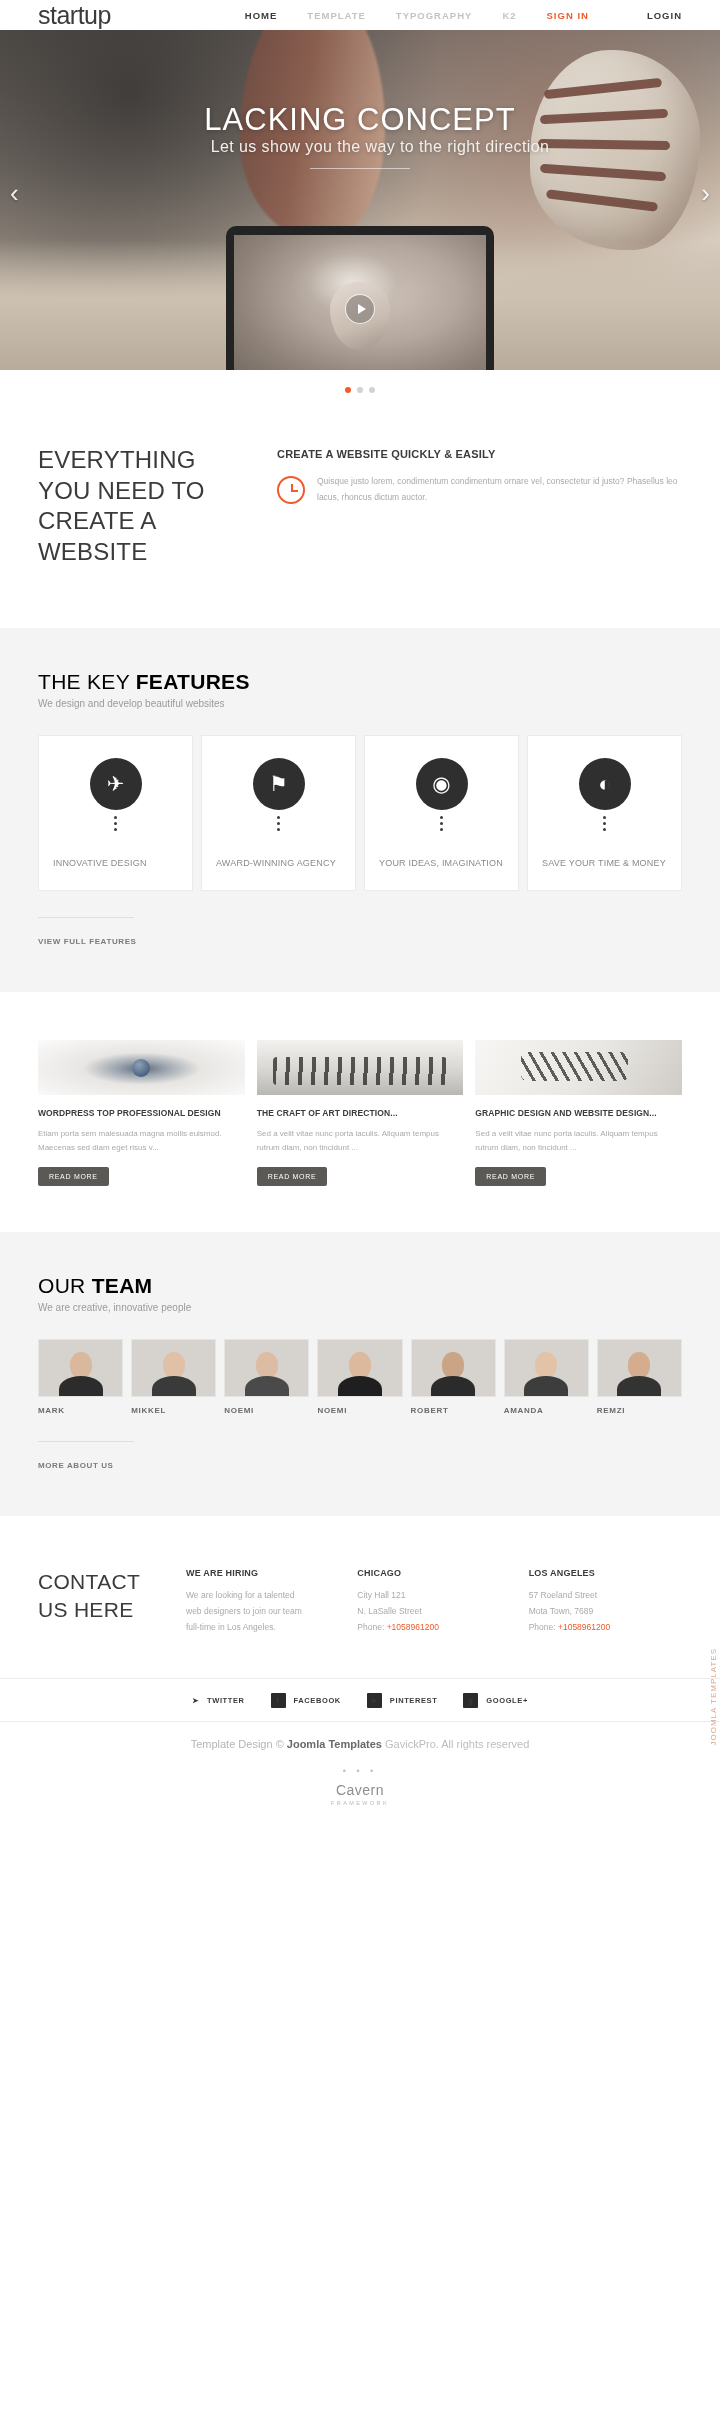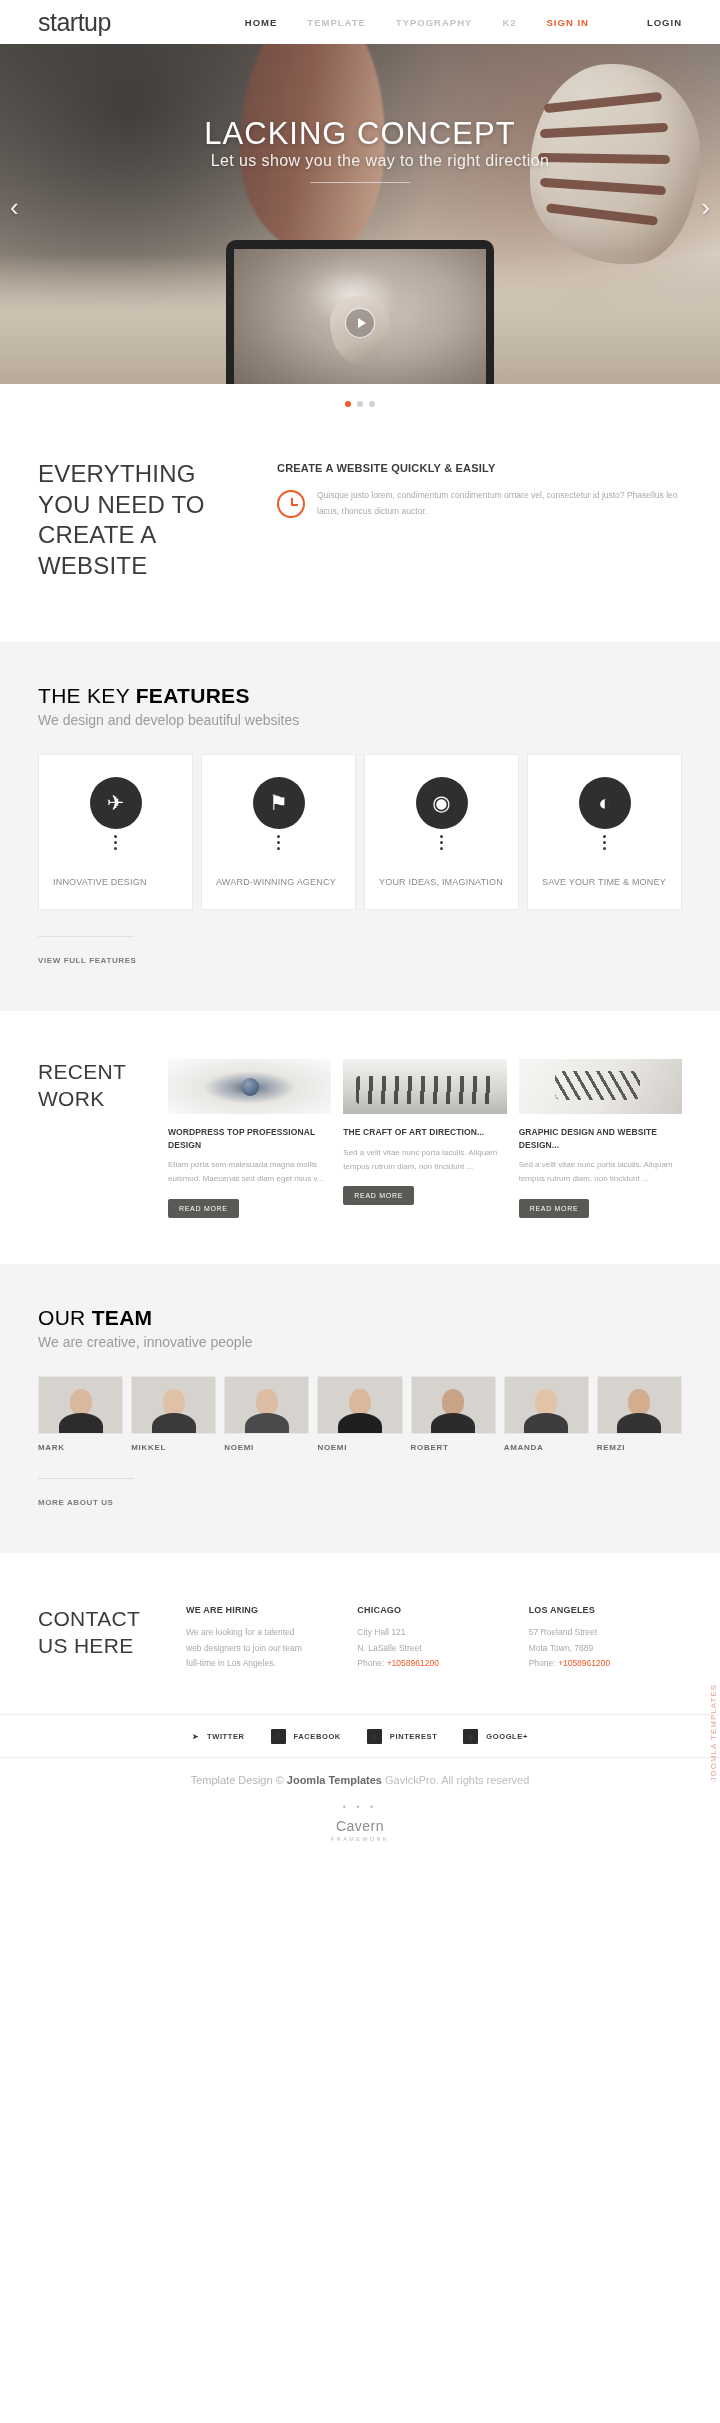--- a/index.html
+++ b/index.html
@@ -7,21 +7,21 @@
   body {
     font-family: "Liberation Sans", sans-serif;
     background: #ffffff;
     color: #555;
     -webkit-font-smoothing: antialiased;
   }
   .page { width: 720px; position: relative; overflow: hidden; }
 
   
   .header {
-    height: 44px; background: #fff;
+    height: 30px; background: #fff;
     display: flex; align-items: center;
     padding: 0 38px;
   }
   .logo { font-size: 25px; letter-spacing: -0.5px; color: #3b3b3b; font-weight: 400; }
   .nav { margin-left: auto; display: flex; align-items: center; gap: 30px; }
   .nav a { font-size: 9.5px; letter-spacing: 1px; text-decoration: none; color: #c3c3c3; font-weight: 700; }
   .nav a.active { color: #3b3b3b; }
   .nav a.signin { color: #f15a29; }
   .nav a.login { color: #3b3b3b; padding-left: 28px; }
 
@@ -117,21 +117,21 @@
   .ev-right { flex: 1; padding-top: 3px; }
   .ev-title { font-size: 11px; font-weight: 700; color: #3b3b3b; letter-spacing: .2px; margin-bottom: 14px; }
   .ev-body { display: flex; gap: 12px; }
   .clock-icon { width: 28px; height: 28px; border: 2.5px solid #f15a29; border-radius: 50%; position: relative; flex: none; margin-top: 2px; }
   .clock-icon::before { content: ""; position: absolute; left: 12px; top: 6px; width: 2px; height: 8px; background: #f15a29; }
   .clock-icon::after { content: ""; position: absolute; left: 12px; top: 12px; width: 7px; height: 2px; background: #f15a29; }
   .ev-text { font-size: 8.5px; line-height: 1.85; color: #aaa; }
 
   .sec-title { font-size: 21px; color: #000000; font-weight: 300; letter-spacing: .3px; }
   .sec-title b { font-weight: 700; }
-  .sec-sub { font-size: 14px; color: #9b9b9b; margin-top: 4px; }
+  .sec-sub { font-size: 10px; color: #9b9b9b; margin-top: 4px; }
 
   .features { padding: 42px 38px 44px; }
   .feat-grid { display: flex; gap: 8px; margin-top: 26px; }
   .feat-card { flex: 1; background: #fff; border: 1px solid #eaeaea; padding: 22px 14px 20px; min-height: 148px; position: relative; }
   .feat-circle { width: 52px; height: 52px; border-radius: 50%; background: #2f2f2f; margin: 0 auto; display: flex; align-items: center; justify-content: center; color: #fff; font-size: 21px; }
   .feat-dots { text-align: center; margin-top: 6px; line-height: 4px; }
   .feat-dots span { display: block; width: 3px; height: 3px; background: #3b3b3b; border-radius: 50%; margin: 3px auto; }
   .feat-label { font-size: 9px; color: #8a8a8a; line-height: 1.5; margin-top: 26px; letter-spacing: .2px; }
   .view-full { margin: 26px 0 0; }
   .view-full hr { border: none; border-top: 1px solid #e0e0e0; width: 96px; margin: 0 0 12px; }
@@ -307,21 +307,20 @@
 
       <div class="view-full">
         <hr>
         <a href="#">VIEW FULL FEATURES</a>
       </div>
     </div>
   </div>
 
   <div class="sec-white">
     <div class="recent">
-      <div class="recent-head">RECENT WORK</div>
       <div class="work-grid">
         <div class="work-item">
           <div class="work-thumb wt1"></div>
           <div class="work-title">WORDPRESS TOP PROFESSIONAL DESIGN</div>
           <div class="work-text">Etiam porta sem malesuada magna mollis euismod. Maecenas sed diam eget risus v...</div>
           <button class="btn-read">READ MORE</button>
         </div>
         <div class="work-item">
           <div class="work-thumb wt2"></div>
           <div class="work-title">THE CRAFT OF ART DIRECTION...</div>

